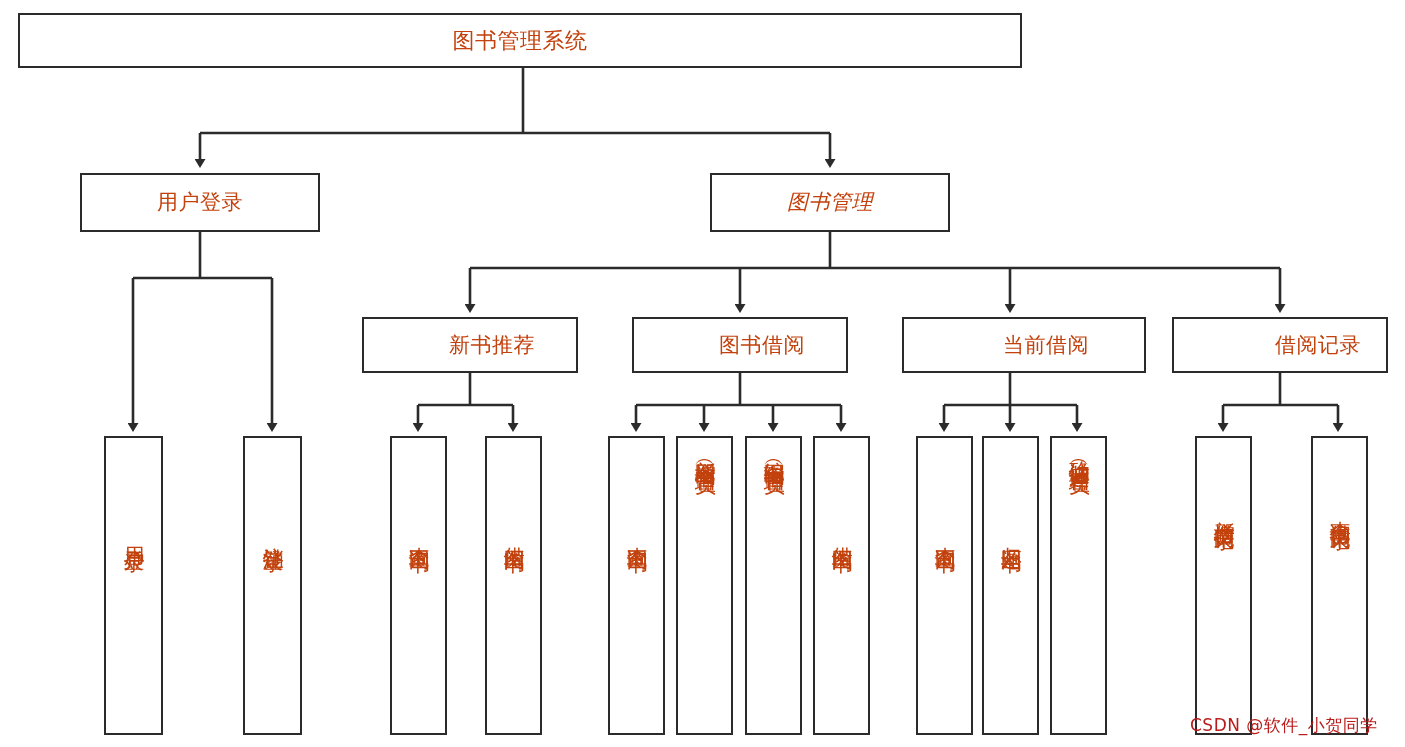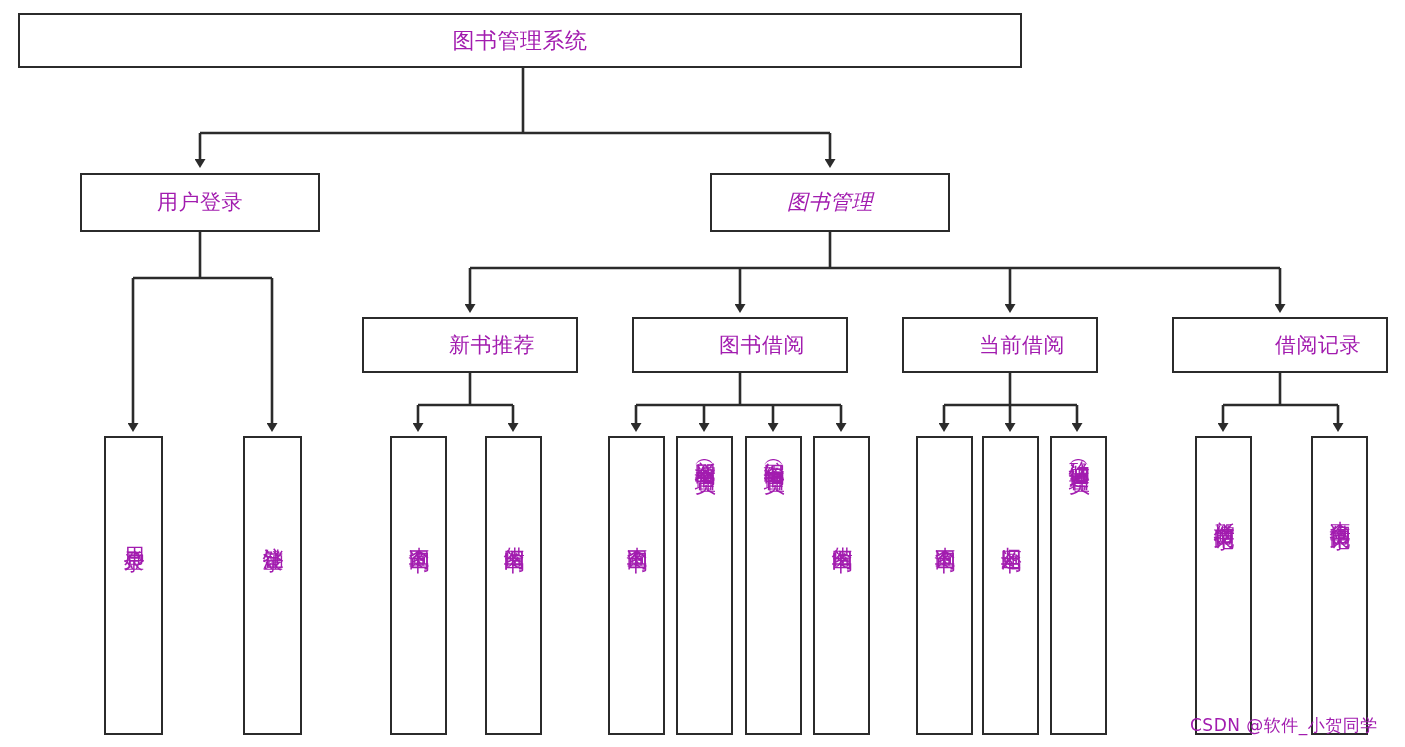--- a/index.html
+++ b/index.html
@@ -33,21 +33,21 @@
     background: #ffffff;
     border: 2px solid #2b2b2b;
     display: flex;
     align-items: center;
     justify-content: center;
     z-index: 2;
   }
   .node .label {
     font-size: 21px;
     line-height: 1.18;
-    color: #a21caf;
+    color: #c2410c;
     letter-spacing: 0.5px;
     white-space: nowrap;
     text-align: center;
   }
   .node.root .label { font-size: 22px; }
   .node.level1 .label { font-size: 21px; }
   .node.level2 .label { font-size: 21px; margin-left: 44px; }
   .node.leaf {
     align-items: flex-start;
     justify-content: center;
@@ -60,21 +60,21 @@
     line-height: 1.22;
     letter-spacing: 2px;
     white-space: nowrap;
   }
   .node.leaf.tall .label { padding-top: 2px; }
   .node.leaf.mid .label  { padding-top: 88px; }
   .node.leaf.mid5 .label { padding-top: 62px; }
   .watermark {
     position: absolute;
     font-size: 17px;
-    color: #a21caf;
+    color: #b91c1c;
     white-space: nowrap;
     z-index: 5;
     letter-spacing: 0.5px;
   }
 </style>
 </head>
 <body>
 
 <div id="canvas">
 
@@ -138,21 +138,21 @@
   <div class="node level1" style="left:710px; top:173px; width:240px; height:59px;font-style:italic;">
     <span class="label">图书管理</span>
   </div>
 
   <div class="node level2" style="left:362px; top:317px; width:216px; height:56px;">
     <span class="label">新书推荐</span>
   </div>
   <div class="node level2" style="left:632px; top:317px; width:216px; height:56px;">
     <span class="label">图书借阅</span>
   </div>
-  <div class="node level2" style="left:902px; top:317px; width:196px; height:56px;">
+  <div class="node level2" style="left:902px; top:317px; width:244px; height:56px;">
     <span class="label">当前借阅</span>
   </div>
   <div class="node level2" style="left:1172px; top:317px; width:216px; height:56px;padding-left:32px;">
     <span class="label">借阅记录</span>
   </div>
 
   <div class="node leaf mid" style="left:104px; top:436px; width:59px; height:299px;">
     <span class="label">用户登录</span>
   </div>
   <div class="node leaf mid" style="left:243px; top:436px; width:59px; height:299px;">

